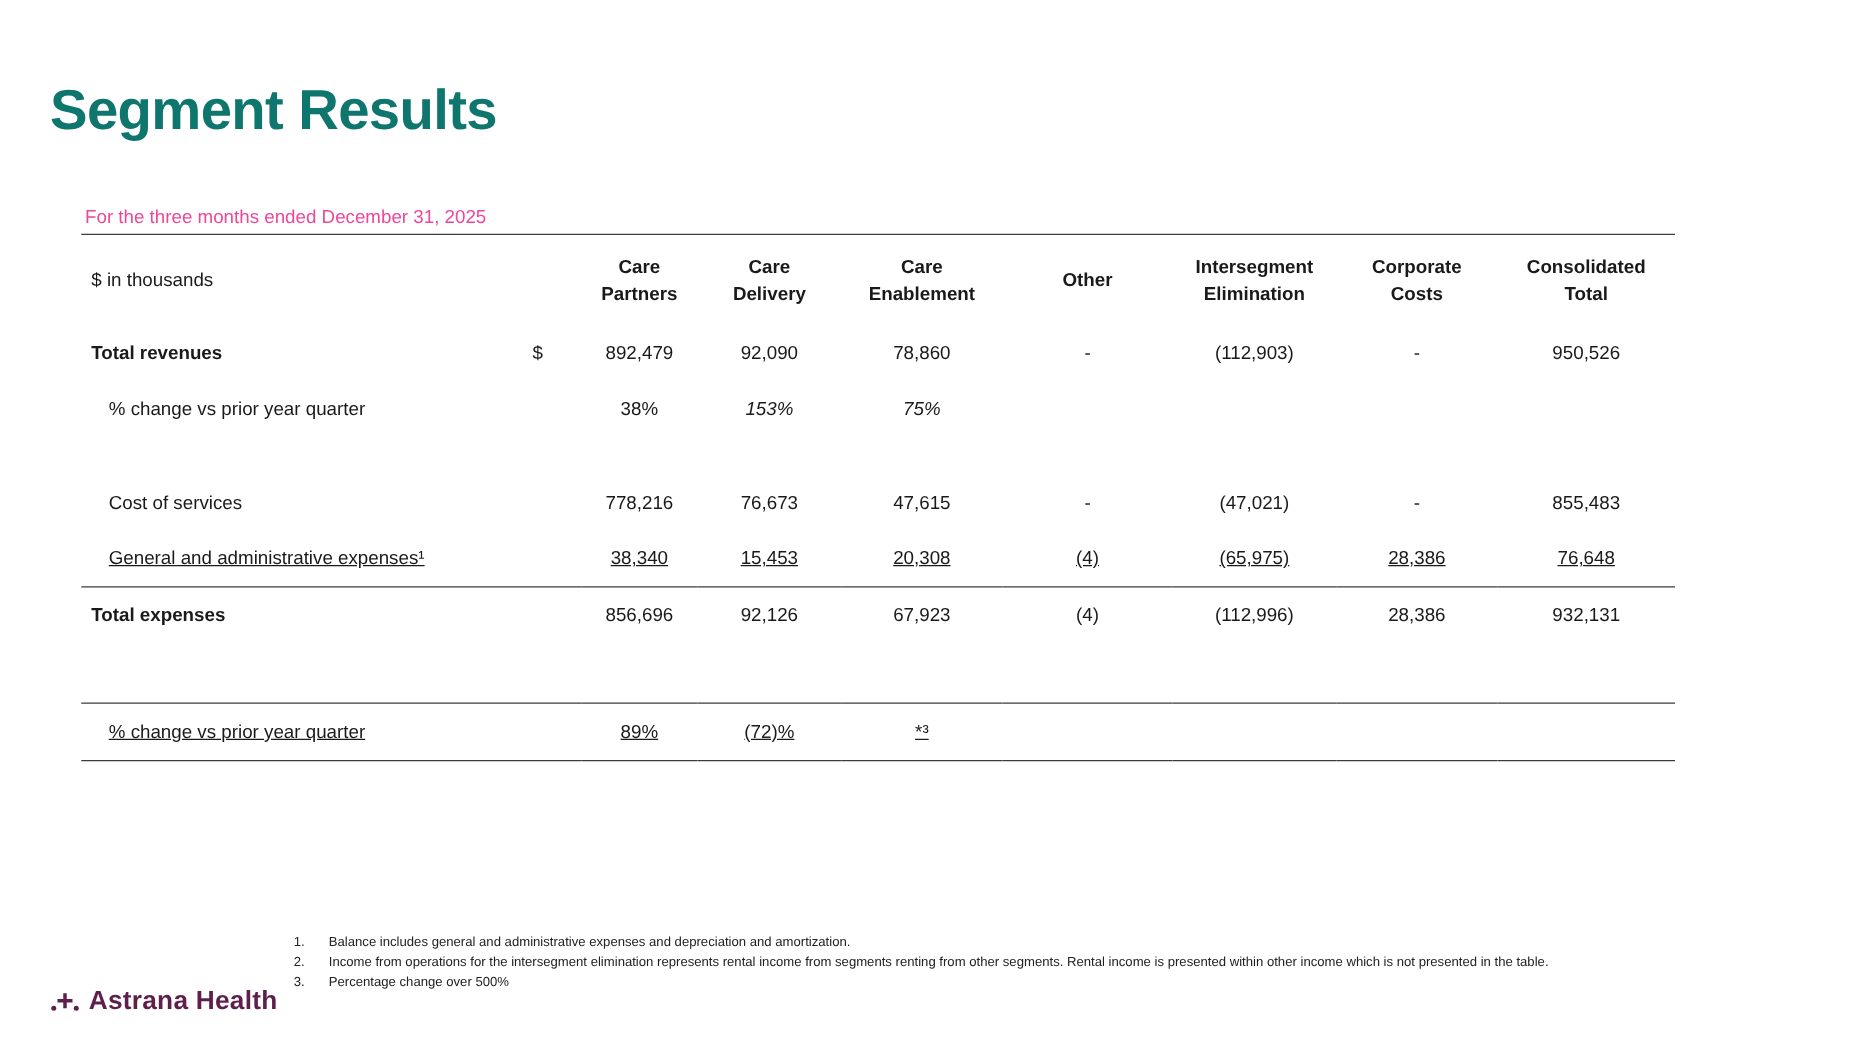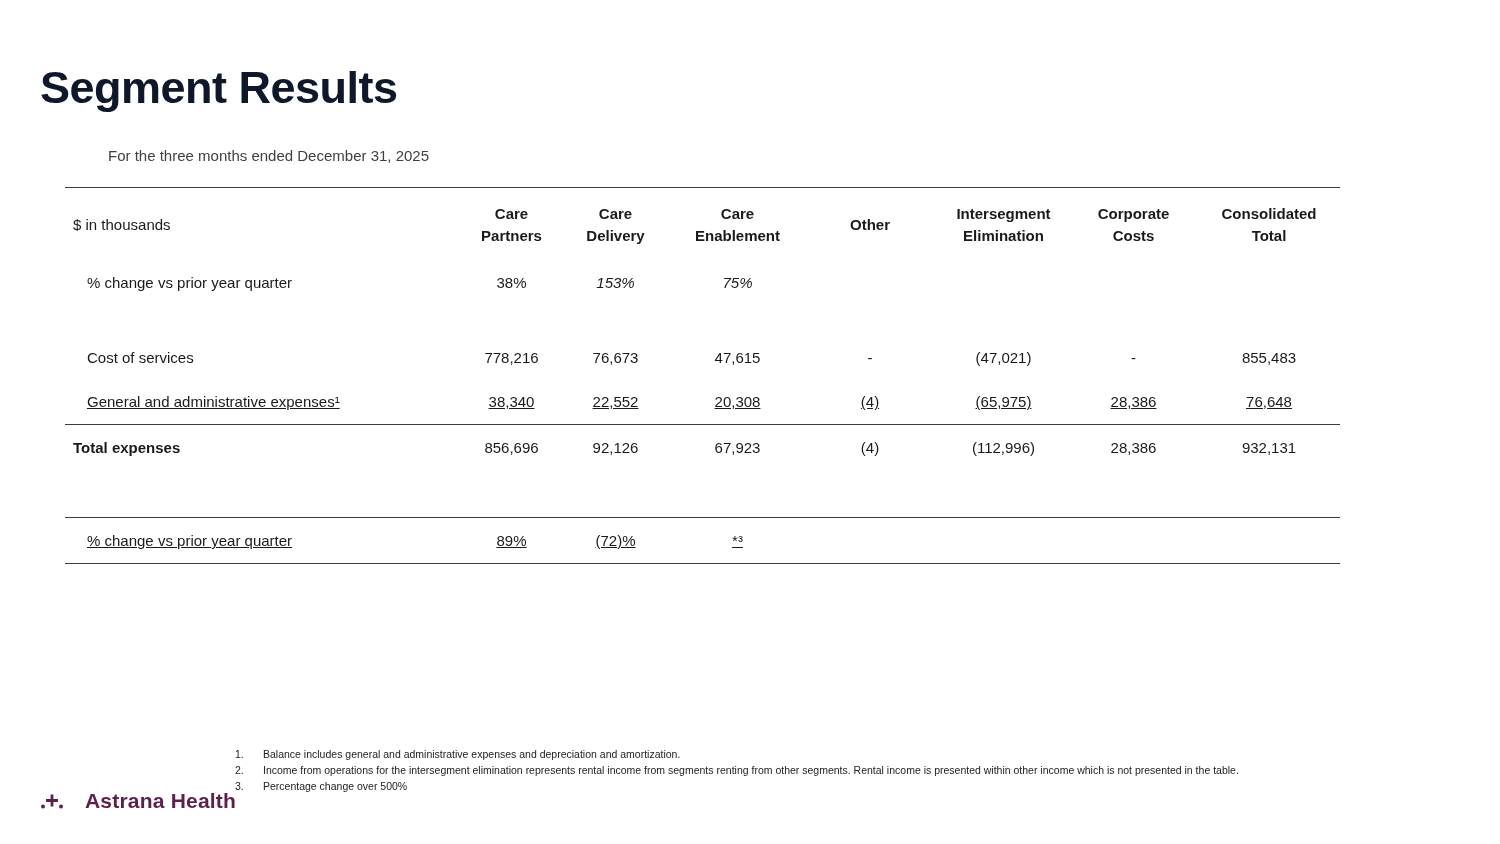--- a/index.html
+++ b/index.html
@@ -10,26 +10,26 @@
     position:relative;
     width:1500px; height:844px;
     background:#ffffff;
     overflow:hidden;
     margin:0 auto;
   }
 
   .slide-title {
     position:absolute; left:40px; top:62px;
     font-size:45px; font-weight:800; letter-spacing:-0.5px;
-    color:#0f172a;
+    color:#0f766e;
   }
 
   .period-label {
-    position:absolute; left:68px; top:147px;
-    font-size:15px; color:#404040;margin-left:40px;
+    position:absolute; left:68px; top:165px;
+    font-size:15px; color:#ec4899;
   }
 
   .table-wrap {
     position:absolute; left:65px; top:187px; width:1275px;
     border-top:1.5px solid #3c3c3c;
   }
 
   table {
     width:100%; border-collapse:collapse; table-layout:fixed;
     color:#1a1a1a; font-size:15px;
@@ -60,21 +60,21 @@
   .footnotes {
     position:absolute; left:235px; top:747px; width:1130px;
     font-size:10.5px; color:#222; line-height:1.5;
   }
   .fn-row { display:flex; }
   .fn-num { flex:0 0 28px; }
   .fn-text { flex:1 1 auto; white-space:nowrap; }
 
   .footer-logo {
     position:absolute; left:40px; top:789px;
-    display:flex; align-items:center; gap:21px;
+    display:flex; align-items:center; gap:7px;
     color:#5E1F4A;
   }
   .footer-logo .logo-text { font-size:21px; font-weight:700; letter-spacing:0.2px; }
 
   .page-number {
     position:absolute; right:48px; top:842px;
     font-size:13px; color:#222;font-family:Liberation Mono, monospace;
   }
 </style>
 </head>
@@ -113,20 +113,31 @@
           <th>Intersegment
 Elimination</th>
           <th>Corporate
 Costs</th>
           <th>Consolidated
 Total</th>
         </tr>
       </thead>
       <tbody>
 
+        <tr>
+          <td class="row-label bold">Total revenues</td>
+          <td class="dollar">$</td>
+          <td>892,479</td>
+          <td>92,090</td>
+          <td>78,860</td>
+          <td>-</td>
+          <td>(112,903)</td>
+          <td>-</td>
+          <td>950,526</td>
+        </tr>
 
         <tr>
           <td class="row-label indent">% change vs prior year quarter</td>
           <td class="dollar"></td>
           <td>38%</td>
           <td class="italic">153%</td>
           <td class="italic">75%</td>
           <td></td>
           <td></td>
           <td></td>
@@ -146,21 +157,21 @@
           <td>-</td>
           <td>(47,021)</td>
           <td>-</td>
           <td>855,483</td>
         </tr>
 
         <tr class="rule-below">
           <td class="row-label indent">General and administrative expenses¹</td>
           <td class="dollar"></td>
           <td>38,340</td>
-          <td>22,552</td>
+          <td>15,453</td>
           <td>20,308</td>
           <td>(4)</td>
           <td>(65,975)</td>
           <td>28,386</td>
           <td>76,648</td>
         </tr>
 
         <tr>
           <td class="row-label bold">Total expenses</td>
           <td class="dollar"></td>

